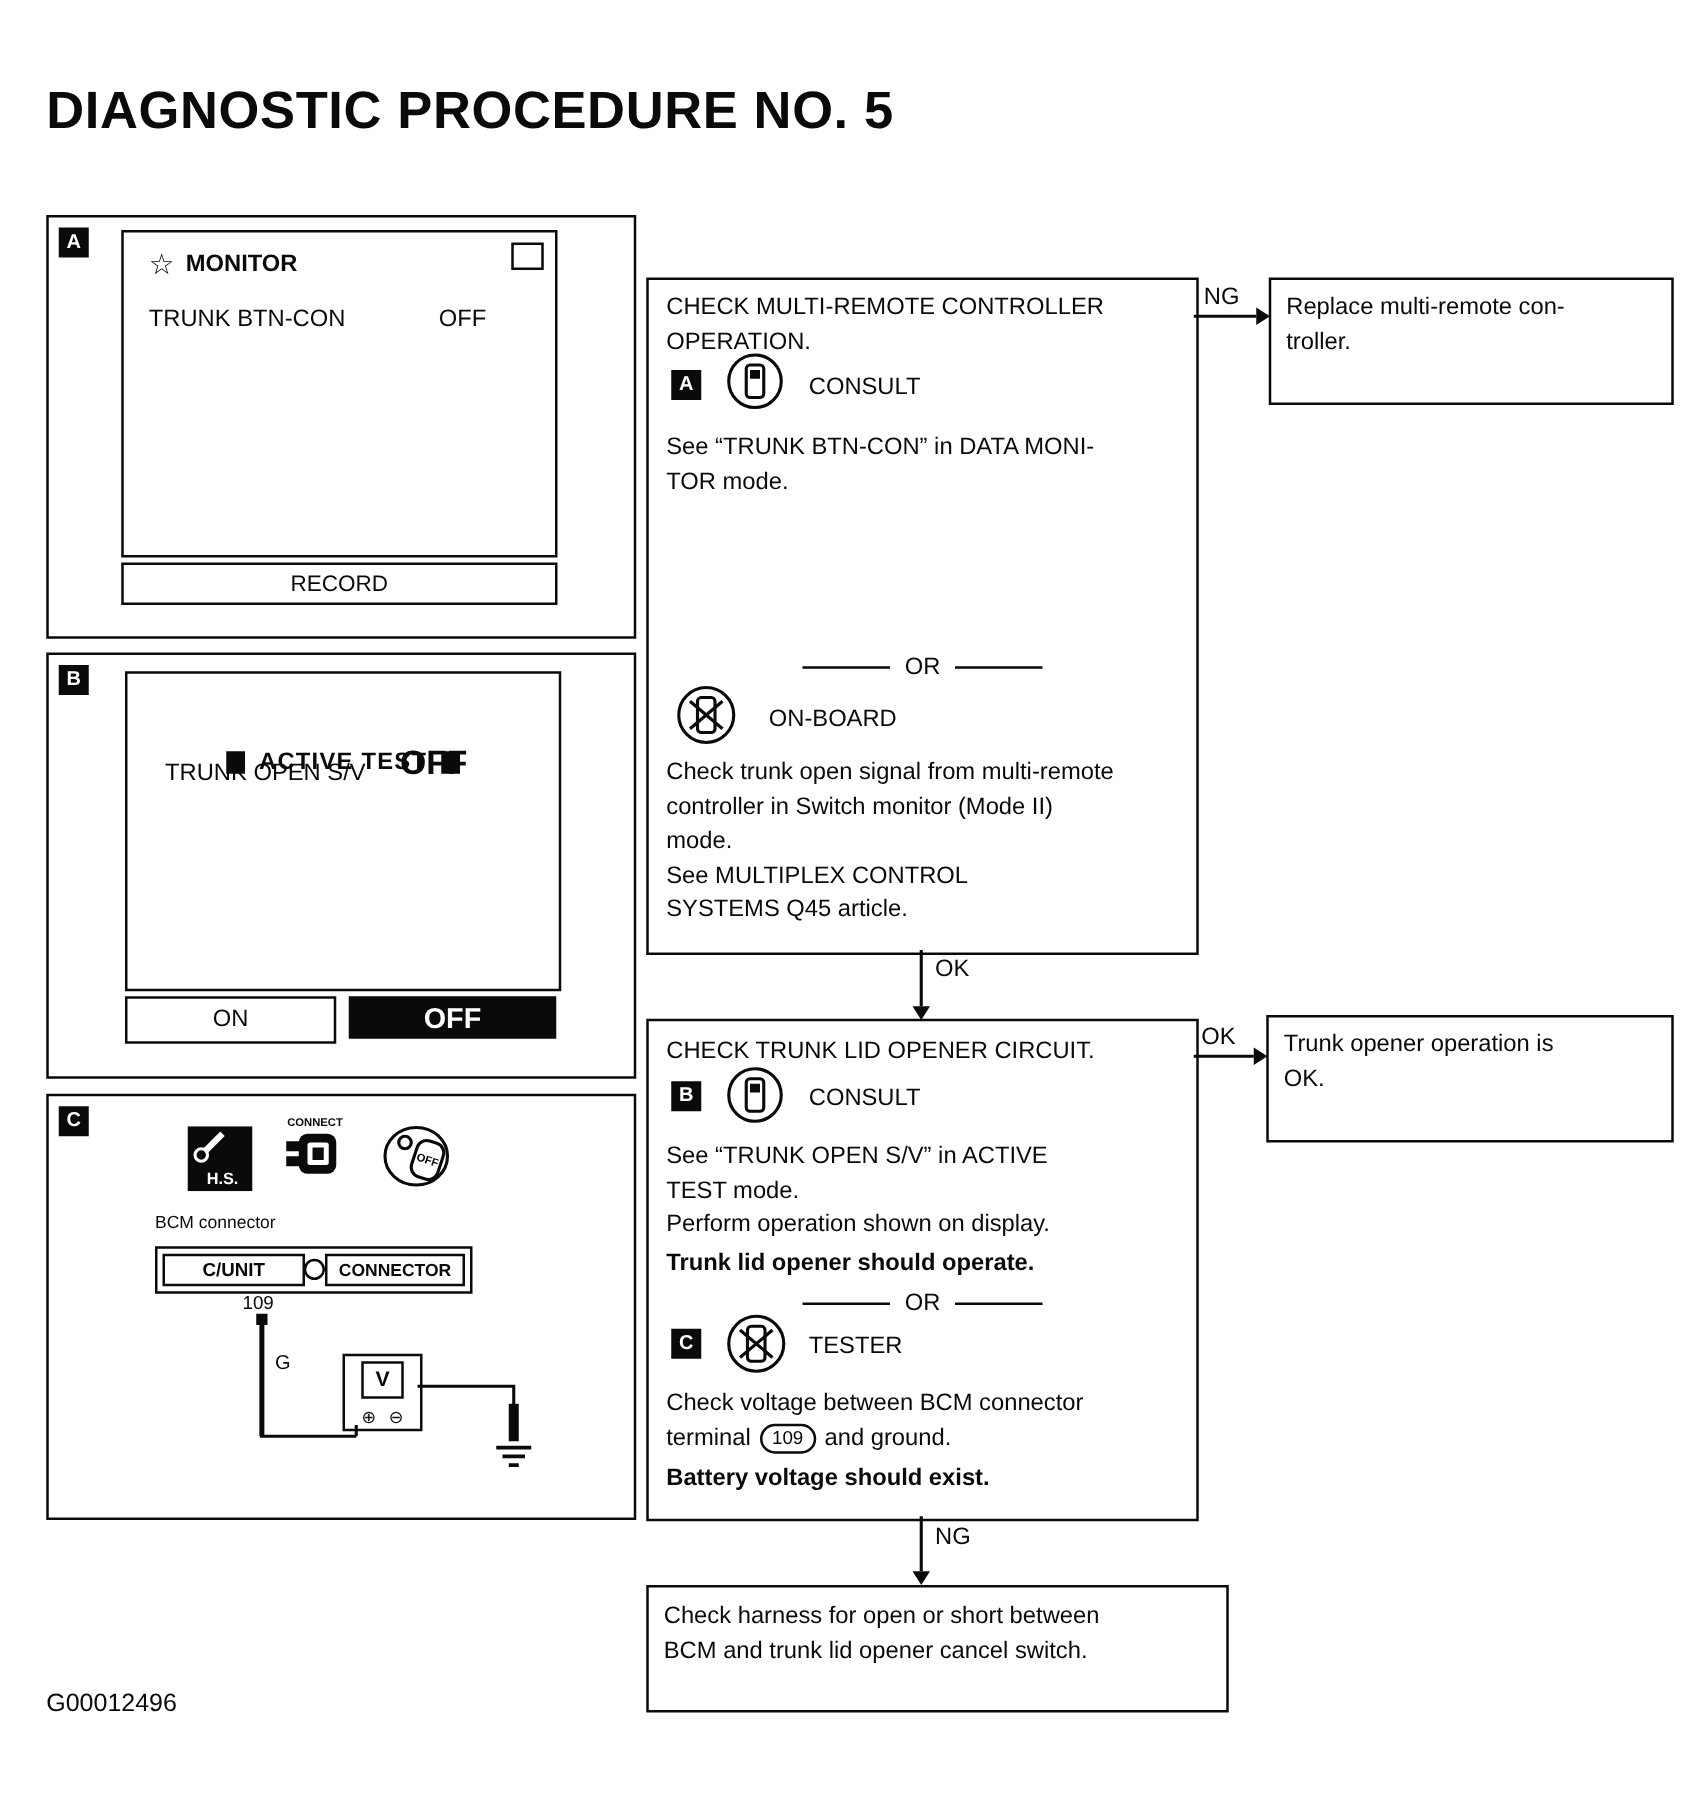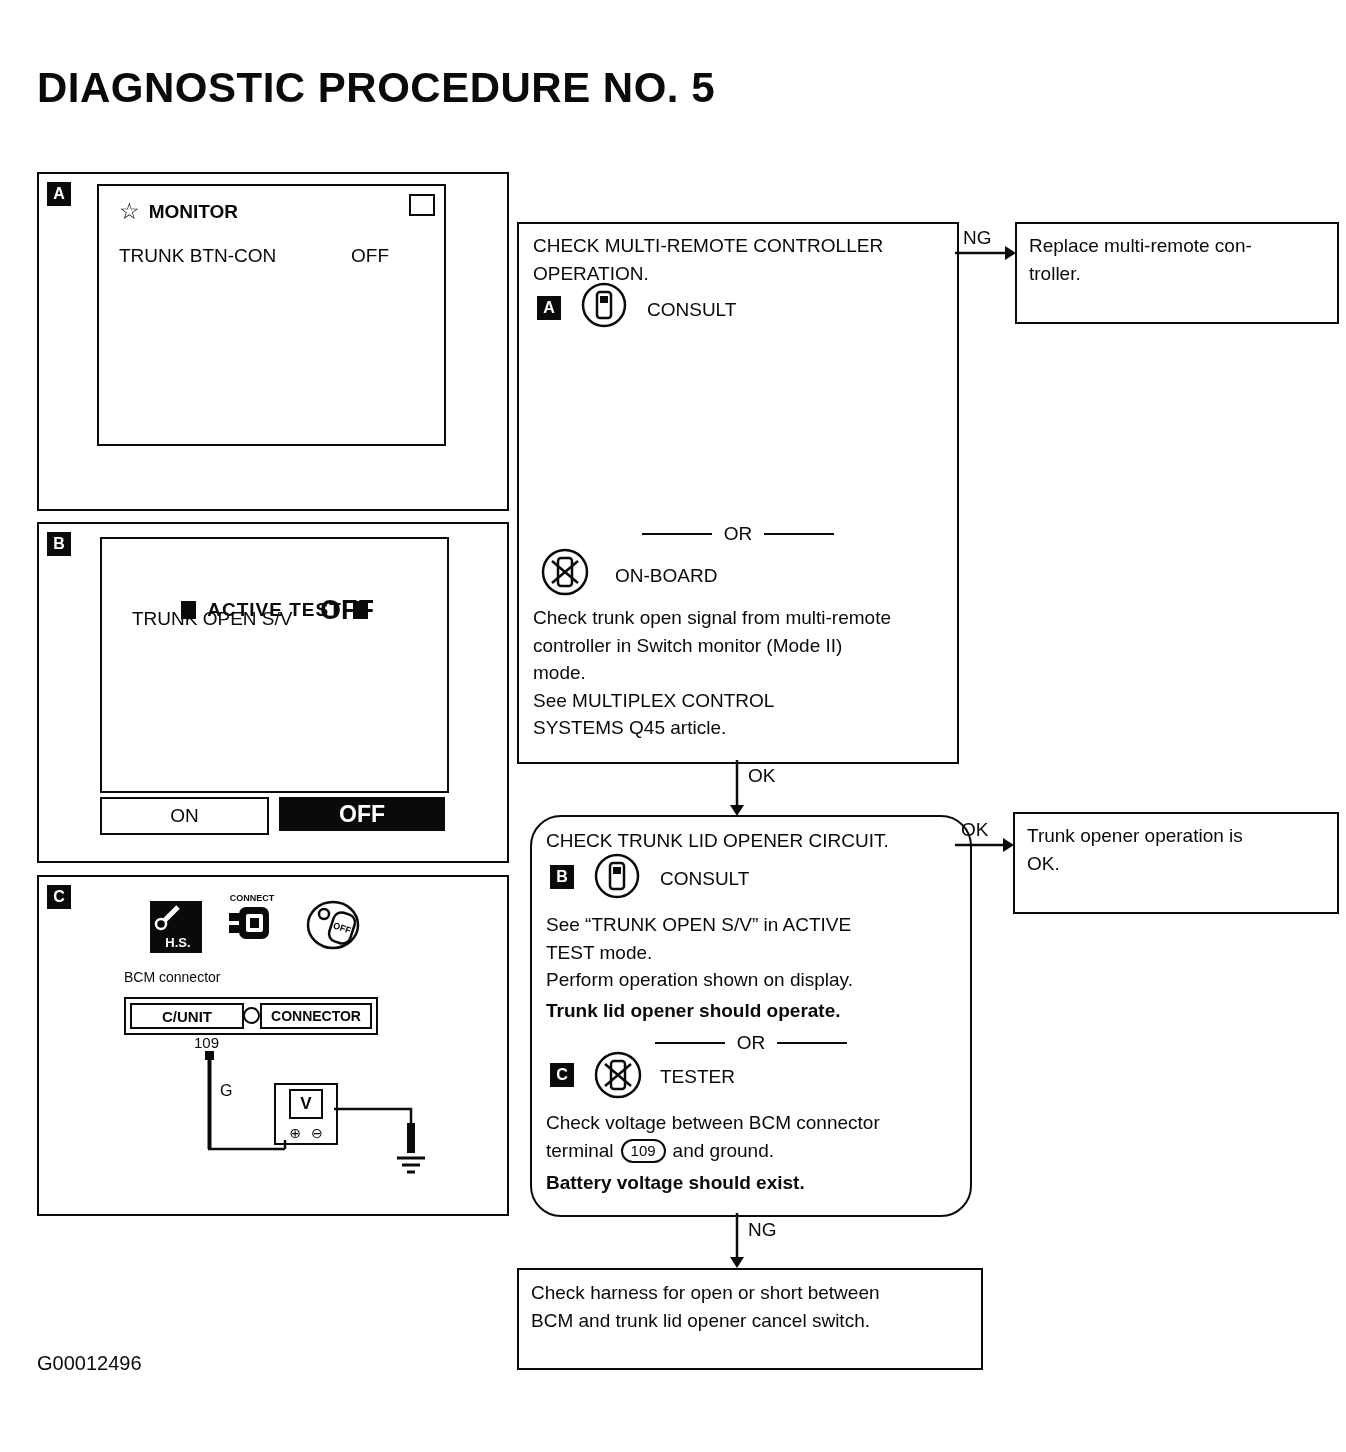--- a/index.html
+++ b/index.html
@@ -32,20 +32,21 @@
     <div class="badge" style="left:8px;top:8px;">A</div>
     <div class="box" style="left:58px;top:10px;width:345px;height:258px;">
       <div class="abs" style="left:20px;top:14px;display:flex;align-items:center;gap:9px;">
         <span style="font-size:23px;line-height:23px;">☆</span>
         <span class="screen-title" style="font-size:19px;">MONITOR</span>
       </div>
       <div class="abs" style="left:310px;top:8px;width:22px;height:18px;border:2px solid #0a0a0a;"></div>
       <div class="abs t19" style="left:20px;top:56px;">TRUNK BTN-CON</div>
       <div class="abs t19" style="left:252px;top:56px;">OFF</div>
     </div>
+    <div class="box center" style="left:58px;top:276px;width:345px;height:30px;font-size:18px;">RECORD</div>
   </div>
 
   <div class="box" style="left:37px;top:522px;width:468px;height:337px;">
     <div class="badge" style="left:8px;top:8px;">B</div>
     <div class="box" style="left:61px;top:13px;width:345px;height:252px;">
       <div class="abs" style="left:0;right:0;top:24px;display:flex;align-items:center;justify-content:center;gap:11px;margin-top:36px;">
         <span class="sq"></span>
         <span style="font-size:19px;font-weight:600;letter-spacing:1px;">ACTIVE TEST</span>
         <span class="sq"></span>
       </div>
@@ -129,20 +130,22 @@
     <div class="badge" style="left:18px;top:72px;">A</div>
     <div class="abs" style="left:62px;top:58px;">
       <svg width="46" height="46" viewBox="0 0 46 46">
         <circle cx="23" cy="23" r="21" fill="none" stroke="#0a0a0a" stroke-width="2.5"></circle>
         <rect x="16" y="10" width="14" height="26" rx="3" fill="none" stroke="#0a0a0a" stroke-width="2.5"></rect>
         <rect x="19" y="14" width="8" height="7" fill="#0a0a0a"></rect>
       </svg>
     </div>
     <div class="abs t19" style="left:128px;top:72px;">CONSULT</div>
 
+    <div class="abs t19 pre" style="left:14px;top:120px;">See “TRUNK BTN-CON” in DATA MONI-
+TOR mode.</div>
 
     <div class="divider" style="top:296px;">
       <span class="rule"></span>
       <span class="t19">OR</span>
       <span class="rule"></span>
     </div>
 
     <div class="abs" style="left:22px;top:324px;">
       <svg width="48" height="48" viewBox="0 0 48 48">
         <circle cx="24" cy="24" r="22" fill="none" stroke="#0a0a0a" stroke-width="2.5"></circle>
@@ -155,21 +158,21 @@
     <div class="abs t19 pre" style="left:14px;top:380px;">Check trunk open signal from multi-remote
 controller in Switch monitor (Mode II)
 mode.
 See MULTIPLEX CONTROL
 SYSTEMS Q45 article.</div>
   </div>
 
   <div class="box t19 pre" style="left:1015px;top:222px;width:296px;height:82px;padding:8px 12px;">Replace multi-remote con-
 troller.</div>
 
-  <div class="box" style="left:530px;top:815px;width:438px;height:398px;border-radius:31px;">
+  <div class="box" style="left:517px;top:815px;width:438px;height:398px;">
     <div class="abs t19" style="left:14px;top:10px;">CHECK TRUNK LID OPENER CIRCUIT.</div>
 
     <div class="badge" style="left:18px;top:48px;">B</div>
     <div class="abs" style="left:62px;top:36px;">
       <svg width="46" height="46" viewBox="0 0 46 46">
         <circle cx="23" cy="23" r="21" fill="none" stroke="#0a0a0a" stroke-width="2.5"></circle>
         <rect x="16" y="10" width="14" height="26" rx="3" fill="none" stroke="#0a0a0a" stroke-width="2.5"></rect>
         <rect x="19" y="14" width="8" height="7" fill="#0a0a0a"></rect>
       </svg>
     </div>

